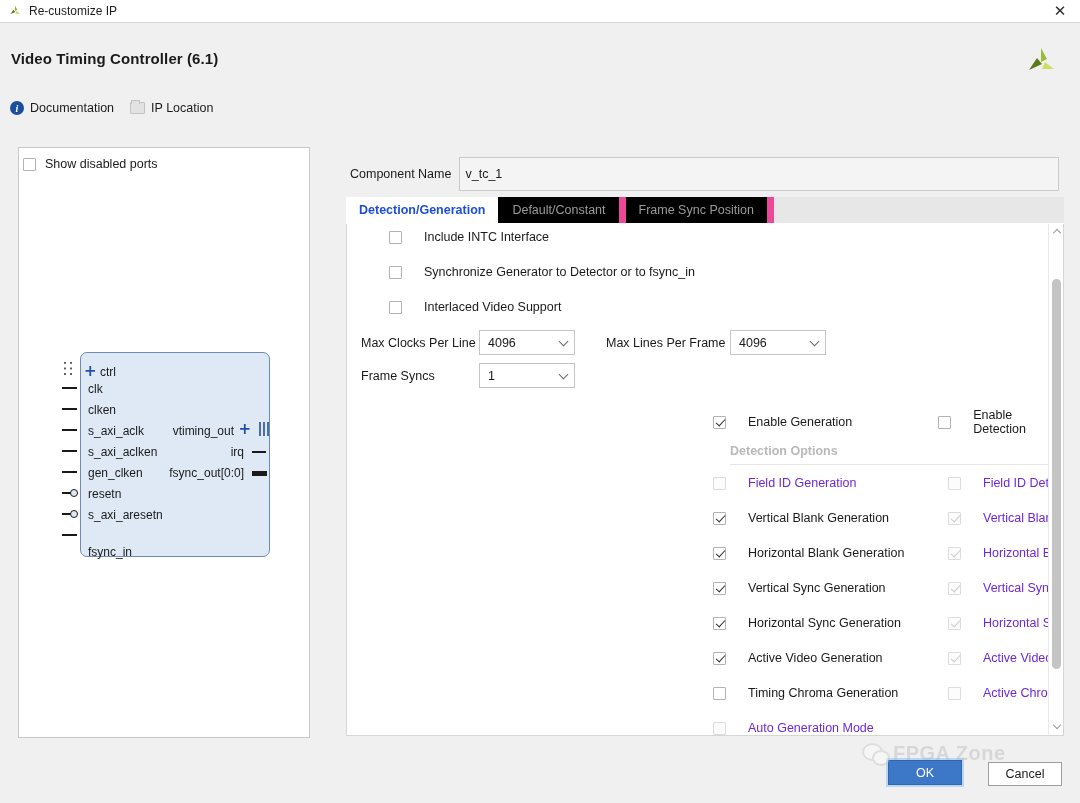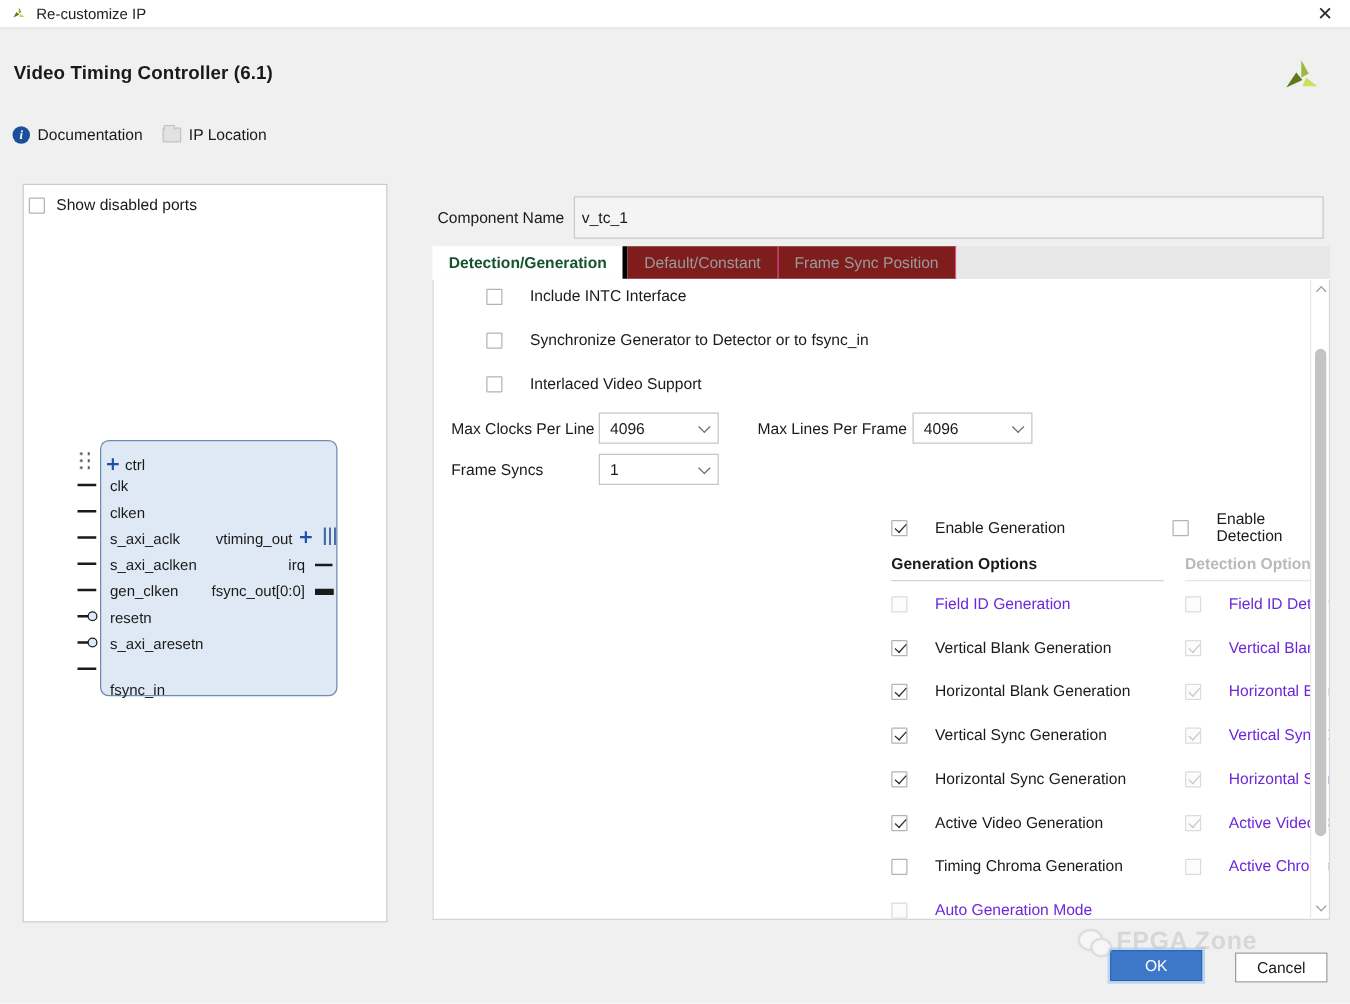--- a/index.html
+++ b/index.html
@@ -164,26 +164,26 @@
   .tabstrip {
     position: absolute; left: 346px; top: 198px;
     width: 718px; height: 26px;
     display: flex; align-items: flex-end;
     border-bottom: 1px solid #ffffff;
   }
   .tab {
     height: 26px; padding: 0 13px;
     display: flex; align-items: center;
     font-size: 12.5px; cursor: pointer;
-    background: #7f1d1d; color: #9a9a9a;
-    border-right: 1px solid #ec4899;
+    background: #000000; color: #9a9a9a;
+    border-right: 7px solid #ec4899;
   }
   .tab.active {
-    background: #ffffff; color: #14532d; font-weight: bold;
-    border-right: 4px solid #000000;
+    background: #ffffff; color: #1d4ed8; font-weight: bold;
+    border-right: 1px solid #000000;
   }
   .tab-filler { flex: 1; height: 26px; background: #e7e7e7; }
 
   .tabpanel {
     position: absolute; left: 346px; top: 224px;
     width: 718px; height: 512px;
     background: #ffffff;
     border: 1px solid #d6d6d6; border-top: none;
     overflow: hidden;
   }
@@ -470,21 +470,20 @@
         <span class="cb-label">Enable Generation</span>
       </div>
       <div class="cb-row">
         <span class="cbox"></span>
         <span class="cb-label">Enable Detection</span>
       </div>
     </div>
 
     <div class="opt-headers">
       <div style="display:flex;">
-        <div class="opt-h" style="width:218px;">Generation Options</div>
         <div style="width:17px;"></div>
         <div class="opt-h dim" style="width:445px;">Detection Options</div>
       </div>
     </div>
 
     <div class="opt-col" style="left:366px; width:240px;">
       <div class="cb-row">
         <span class="cbox disabled"></span>
         <span class="cb-label disabled">Field ID Generation</span>
       </div>

